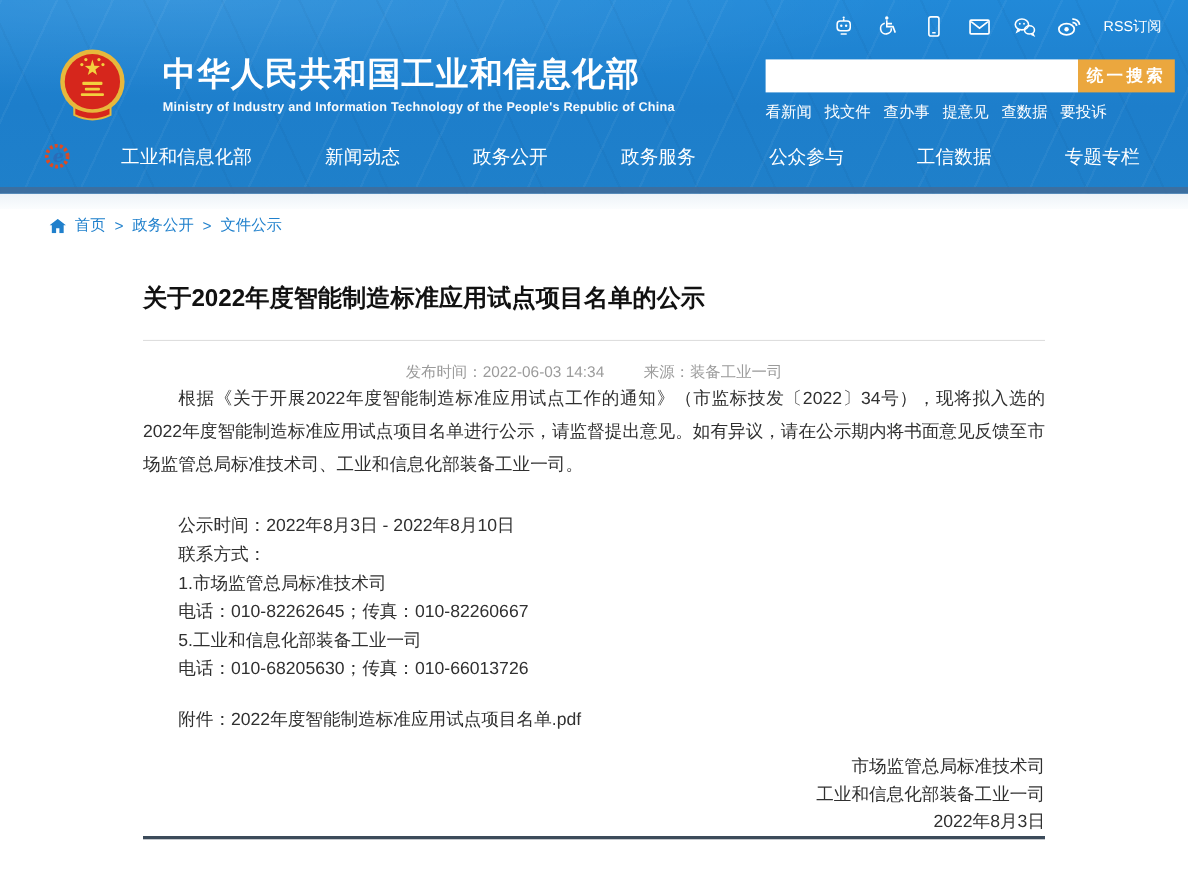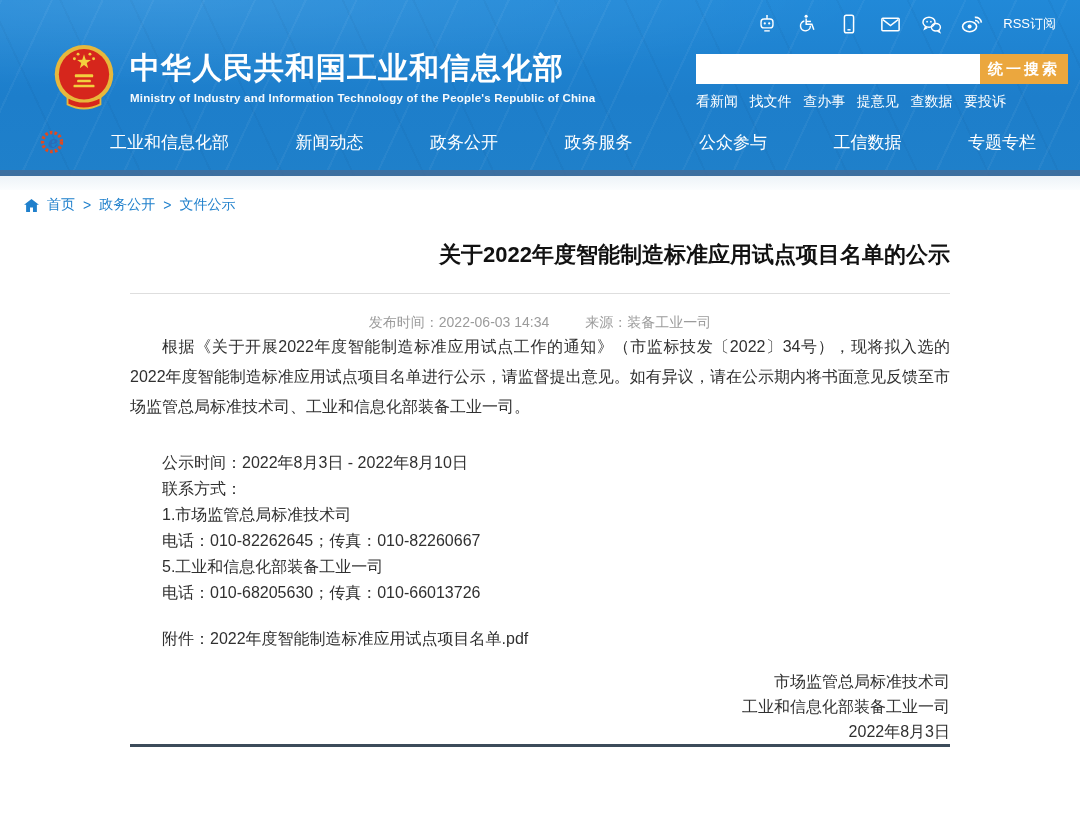--- a/index.html
+++ b/index.html
@@ -12,21 +12,21 @@
     background:
       radial-gradient(120% 90% at 15% 0%, rgba(255,255,255,.10), transparent 55%),
       repeating-linear-gradient(115deg, rgba(255,255,255,.045) 0 2px, transparent 2px 46px),
       repeating-linear-gradient(65deg, rgba(10,60,110,.06) 0 2px, transparent 2px 64px),
       linear-gradient(180deg,#2189d8 0%, #1d7ecb 55%, #1f80ca 100%);
   }
   .util-row { position:absolute; top:12px; right:24px; display:flex; align-items:center; gap:17px; color:#fff; }
   .uicon { display:inline-flex; width:24px; height:24px; align-items:center; justify-content:center; cursor:pointer; }
   .rss-link { color:#fff; font-size:13px; text-decoration:none; cursor:pointer; margin-left:2px; }
 
-  .brand-row { position:absolute; left:52px; top:42px; display:flex; align-items:center; gap:14px; }
+  .brand-row { position:absolute; left:52px; top:42px; display:flex; align-items:center; gap:32px; }
   .emblem { width:64px; height:70px; display:inline-flex; }
   .brand-cn { color:#fff; font-size:30px; font-weight:700; letter-spacing:1px; line-height:34px; }
   .brand-en { color:rgba(255,255,255,.96); font-size:11.5px; font-weight:700; margin-top:7px; letter-spacing:.2px; }
 
   .search-area { position:absolute; right:12px; top:54px; width:372px; }
   .search-row { display:flex; height:30px; }
   .search-input { flex:1; border:none; outline:none; background:#fff; height:30px; padding:0 8px; font-size:14px; }
   .search-btn { width:88px; height:30px; border:none; background:#edא; background:#eba73e; color:#fff;
     font-size:15px; font-weight:700; letter-spacing:3px; cursor:pointer; }
   .quick-links { margin-top:9px; width:310px; display:flex; justify-content:space-between; }
@@ -35,28 +35,28 @@
   .main-nav { position:absolute; left:0; right:0; top:115px; height:55px;
     display:flex; align-items:center; justify-content:space-between;
     padding:0 44px 0 110px; }
   .main-nav a { color:#fff; font-size:17px; text-decoration:none; cursor:pointer; white-space:nowrap; }
   .gov-e { position:absolute; left:38px; top:13px; width:28px; height:28px; }
   .nav-edge { position:absolute; left:0; right:0; bottom:0; height:6px; background:#3f6d9b; opacity:.9; }
 
   .header-gap { height:14px; background:linear-gradient(180deg,#edf3f8,#fbfdfe); }
 
   
-  .breadcrumb { height:30px; display:flex; align-items:center; gap:8px; padding-left:24px;
+  .breadcrumb { height:30px; display:flex; align-items:center; gap:8px; padding-left:45px;
     font-size:14px; color:#2080cc; }
   .breadcrumb a { color:#2080cc; text-decoration:none; cursor:pointer; }
   .breadcrumb .sep { color:#2080cc; }
 
   
   .article { width:820px; margin:0 auto; color:#333; }
-  .article h1 { margin-top:20px; font-size:22px; line-height:30px; font-weight:700; color:#111; text-align:right; }
+  .article h1 { margin-top:36px; font-size:22px; line-height:30px; font-weight:700; color:#111; text-align:left; }
   .title-rule { margin-top:23px; height:1px; background:#dedede; }
   .meta { margin-top:18px; text-align:center; color:#9b9b9b; font-size:14px; line-height:20px; }
   .meta span + span { margin-left:32px; }
   .body-para { font-size:16px; line-height:30px; text-align:justify; text-indent:2em; color:#303030; }
   .info-lines { margin-top:28px; }
   .info-lines div { font-size:16px; line-height:26px; padding-left:2em; color:#303030; }
   .attachment { margin-top:20px; padding-left:2em; font-size:16px; line-height:26px; }
   .attachment a { color:#303030; text-decoration:none; cursor:pointer; }
   .signatures { margin-top:17px; text-align:right; }
   .signatures div { font-size:16px; line-height:25px; color:#303030; }

